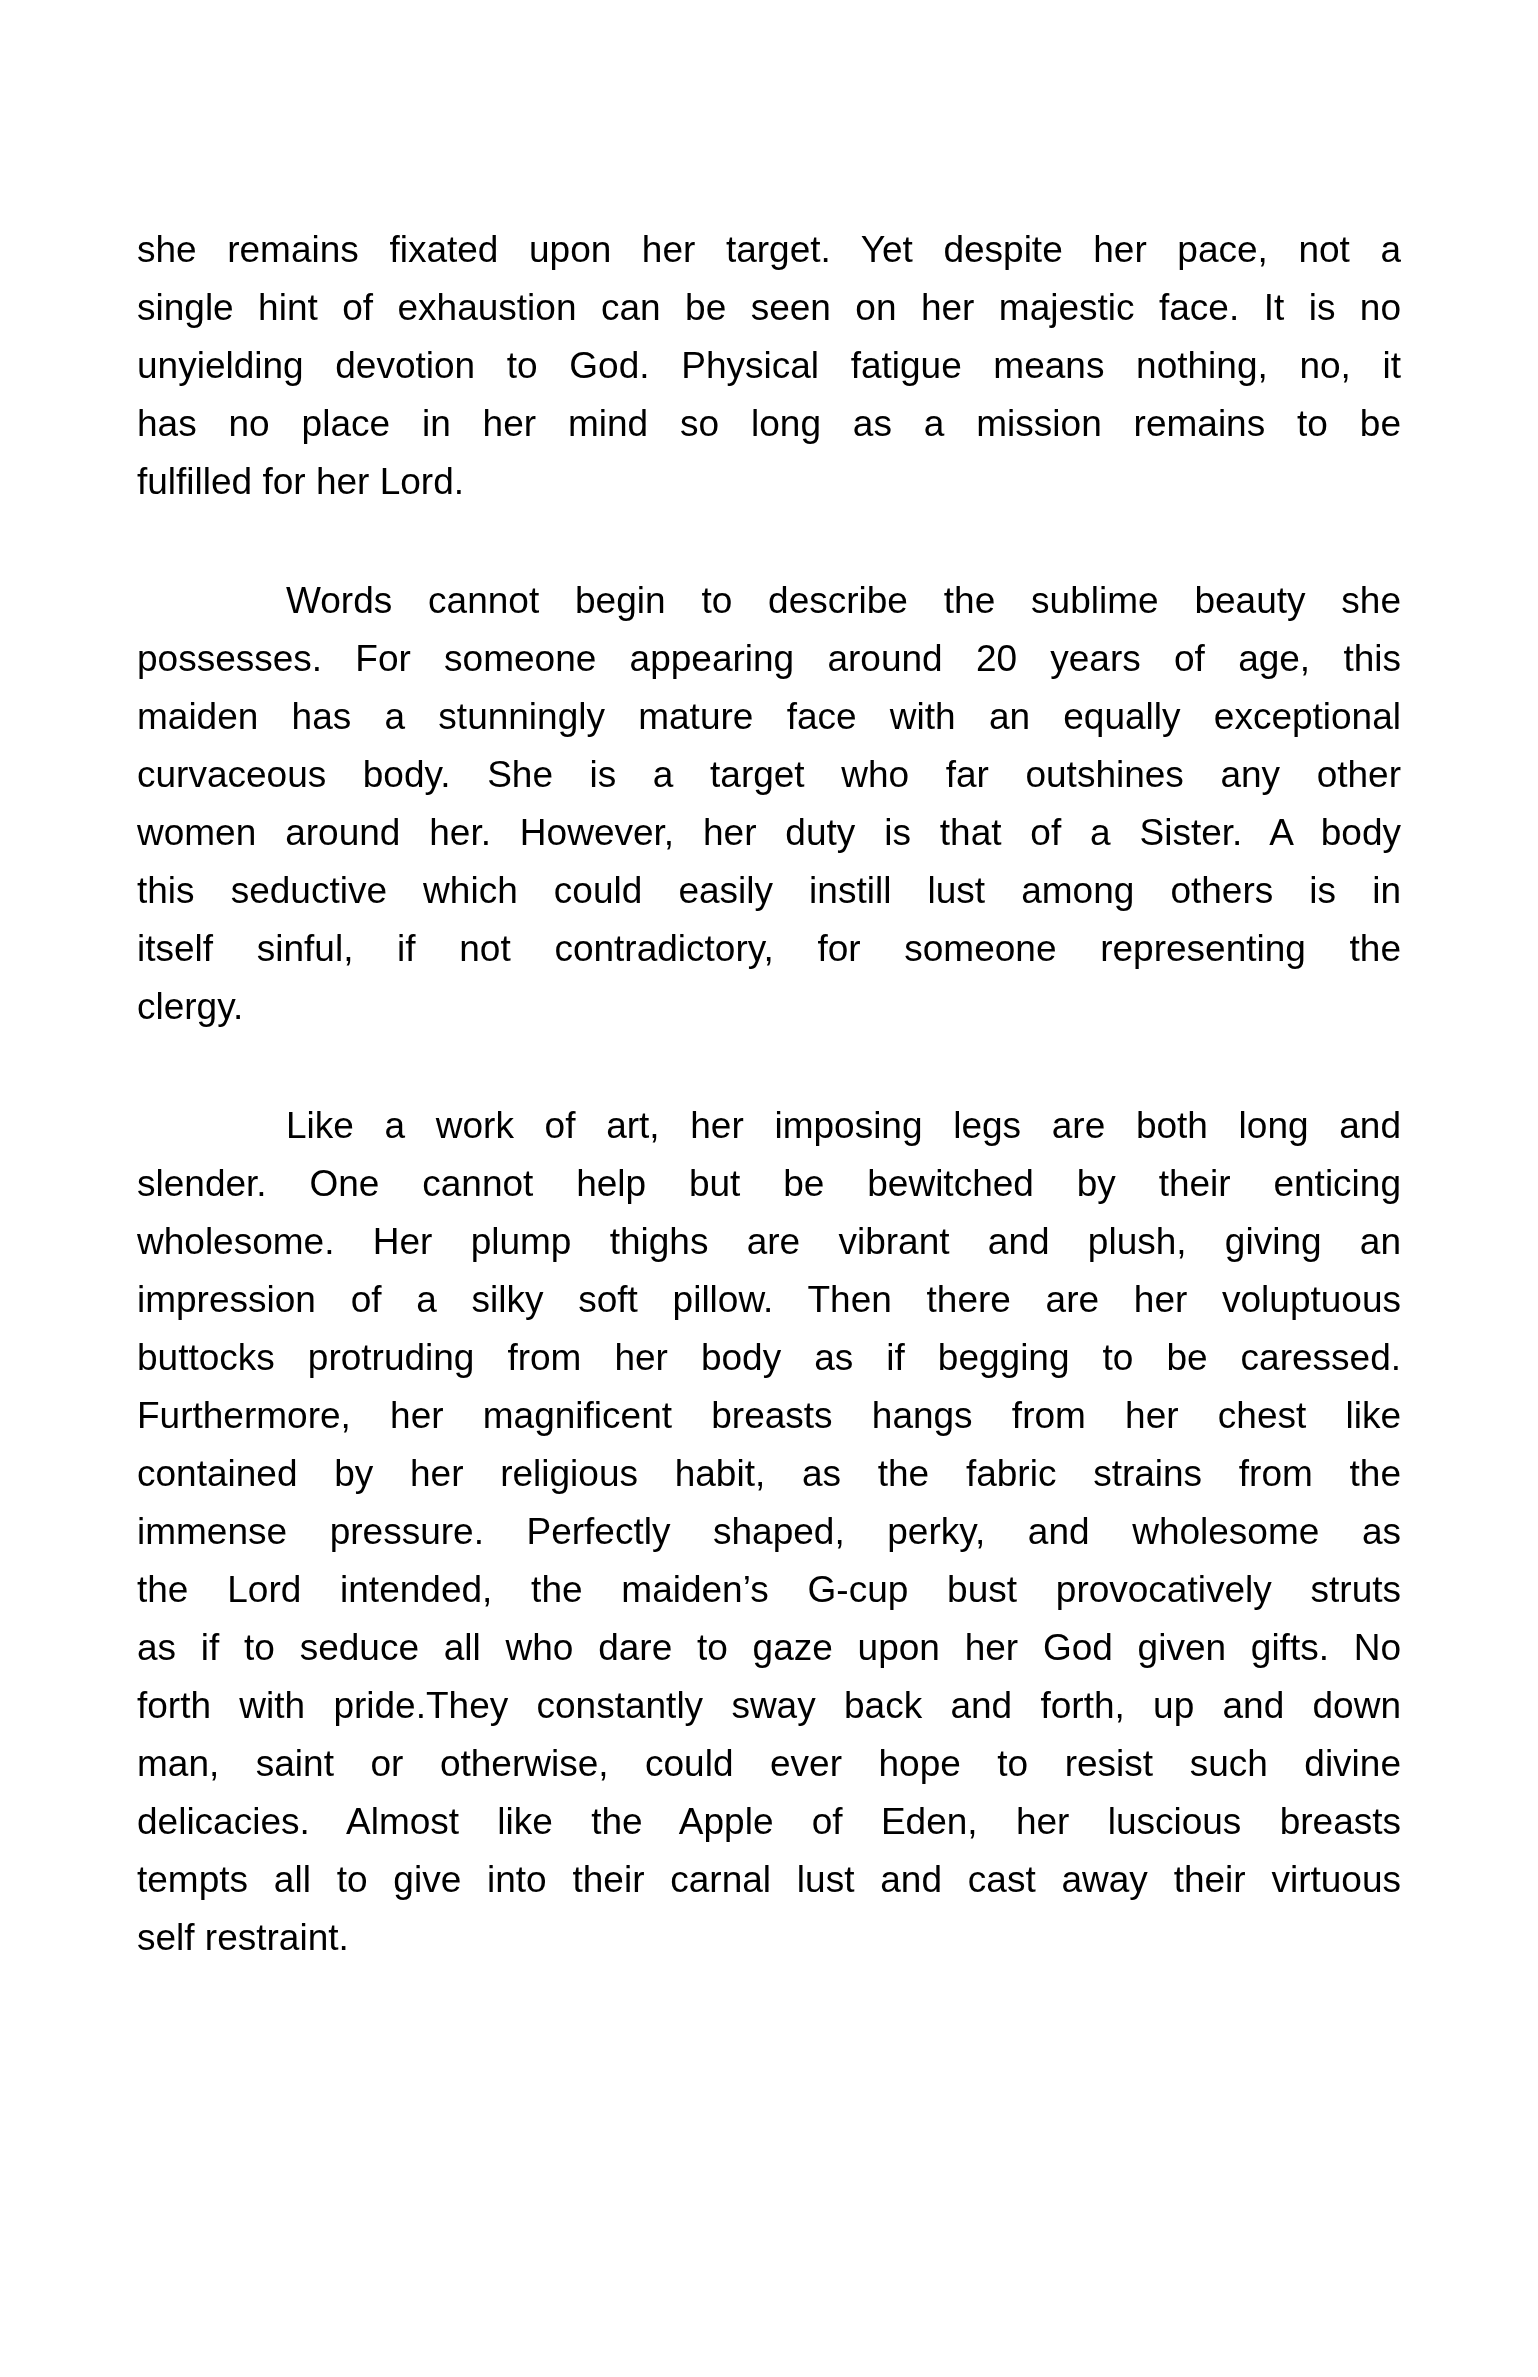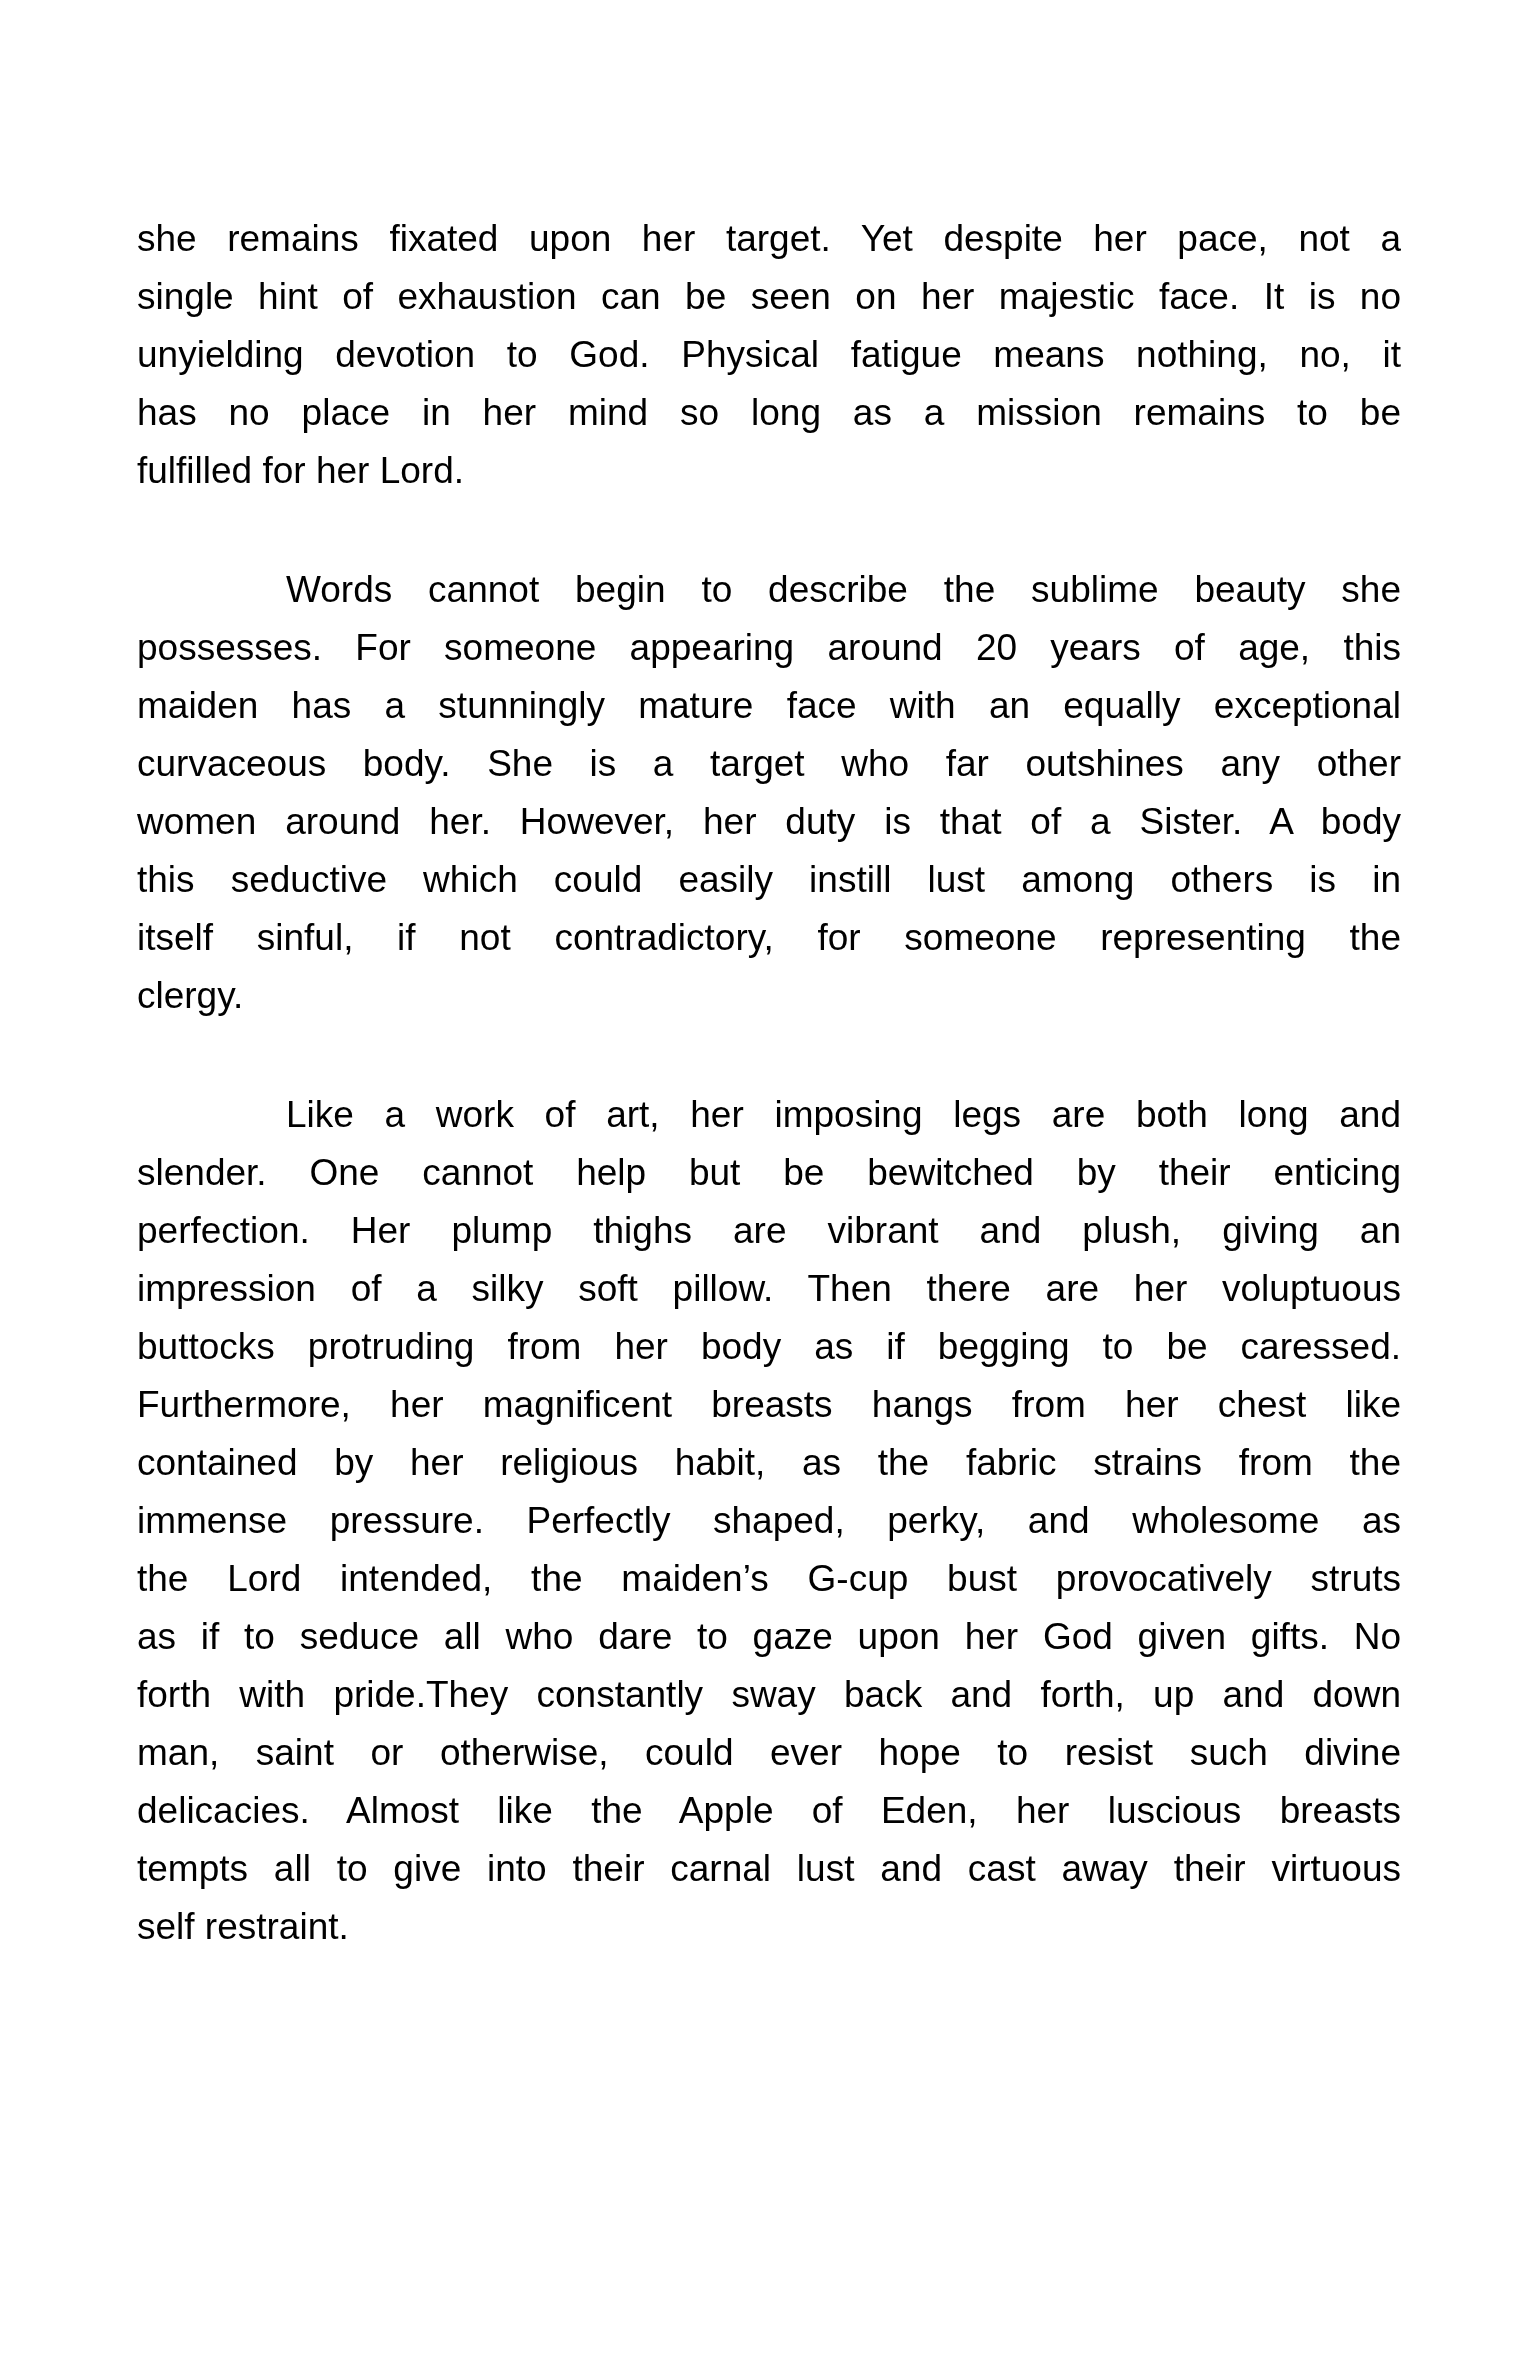--- a/index.html
+++ b/index.html
@@ -10,21 +10,21 @@
   .page {
     position: relative;
     width: 1538px;
     height: 2377px;
     background: #ffffff;
     overflow: hidden;
   }
   .text-block {
     position: absolute;
     left: 137px;
-    top: 210px;
+    top: 221px;
     width: 1264px;
     font-family: "Liberation Sans", "DejaVu Sans", sans-serif;
     font-size: 37px;
     line-height: 58px;
     color: #000000;
     font-weight: 400;
   }
   .para { margin: 0; padding: 0; }
   .para + .para { margin-top: 61px; }
   .line {
@@ -59,21 +59,21 @@
         <div class="line">maiden has a stunningly mature face with an equally exceptional</div>
         <div class="line">curvaceous body. She is a target who far outshines any other</div>
         <div class="line">women around her. However, her duty is that of a Sister. A body</div>
         <div class="line">this seductive which could easily instill lust among others is in</div>
         <div class="line">itself sinful, if not contradictory, for someone representing the</div>
         <div class="line last">clergy.</div>
       </div>
       <div class="para">
         <div class="line indent">Like a work of art, her imposing legs are both long and</div>
         <div class="line">slender. One cannot help but be bewitched by their enticing</div>
-        <div class="line">perfection. Her plump thighs are vibrant and plush, giving an</div>
+        <div class="line">wholesome. Her plump thighs are vibrant and plush, giving an</div>
         <div class="line">impression of a silky soft pillow. Then there are her voluptuous</div>
         <div class="line">buttocks protruding from her body as if begging to be caressed.</div>
         <div class="line">Furthermore, her magnificent breasts hangs from her chest like</div>
         <div class="line">contained by her religious habit, as the fabric strains from the</div>
         <div class="line">immense pressure. Perfectly shaped, perky, and wholesome as</div>
         <div class="line">the Lord intended, the maiden’s G-cup bust provocatively struts</div>
         <div class="line">as if to seduce all who dare to gaze upon her God given gifts. No</div>
         <div class="line">forth with pride.They constantly sway back and forth, up and down</div>
         <div class="line">man, saint or otherwise, could ever hope to resist such divine</div>
         <div class="line">delicacies. Almost like the Apple of Eden, her luscious breasts</div>

